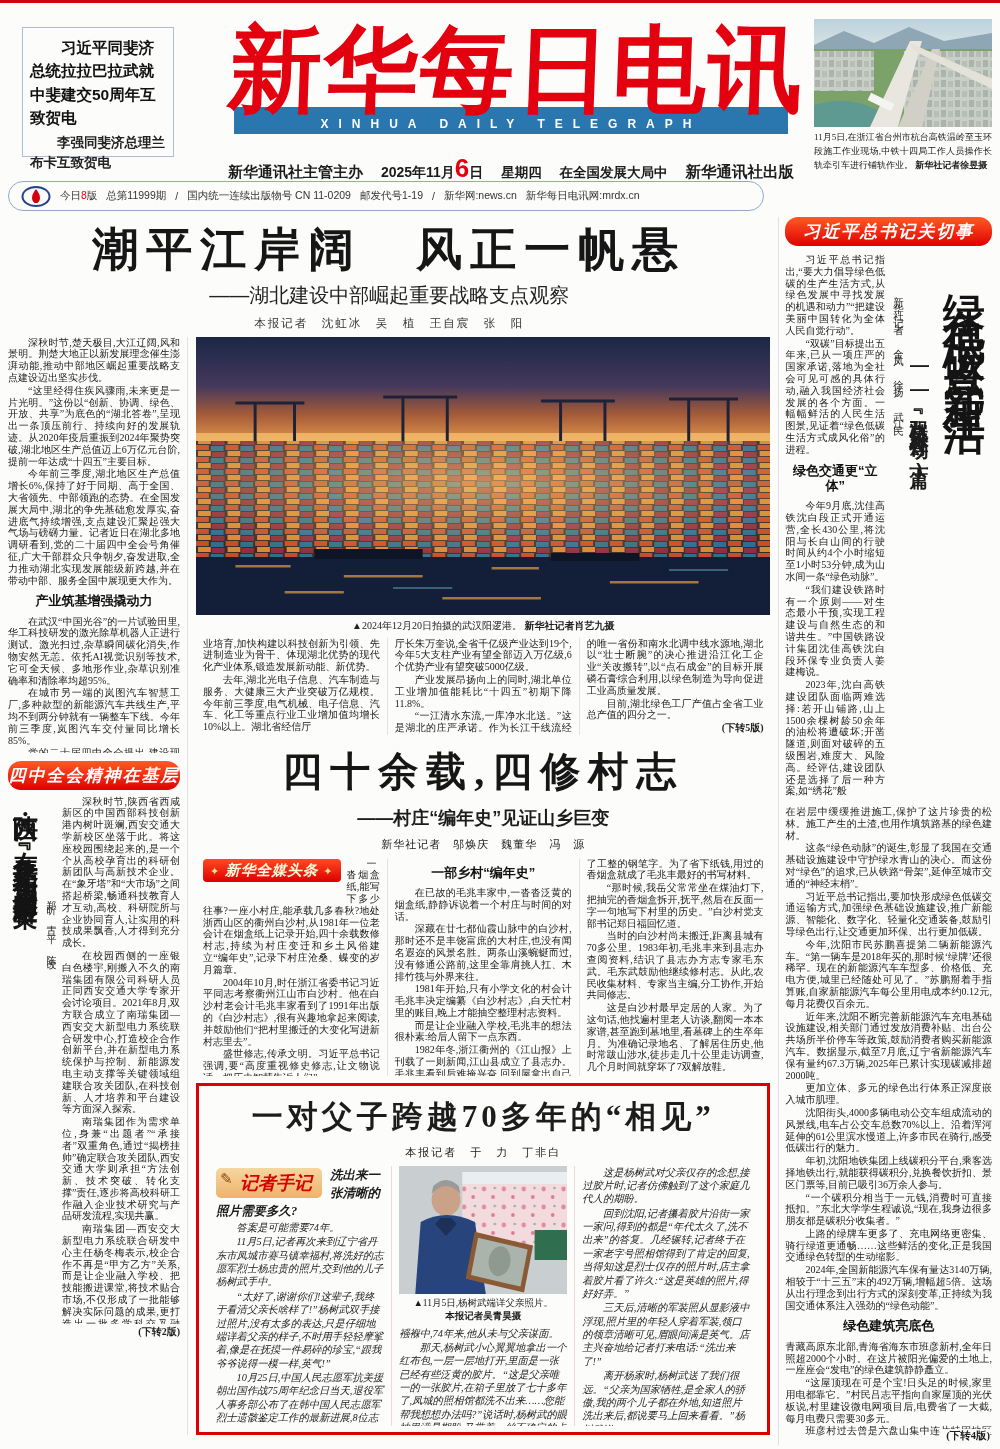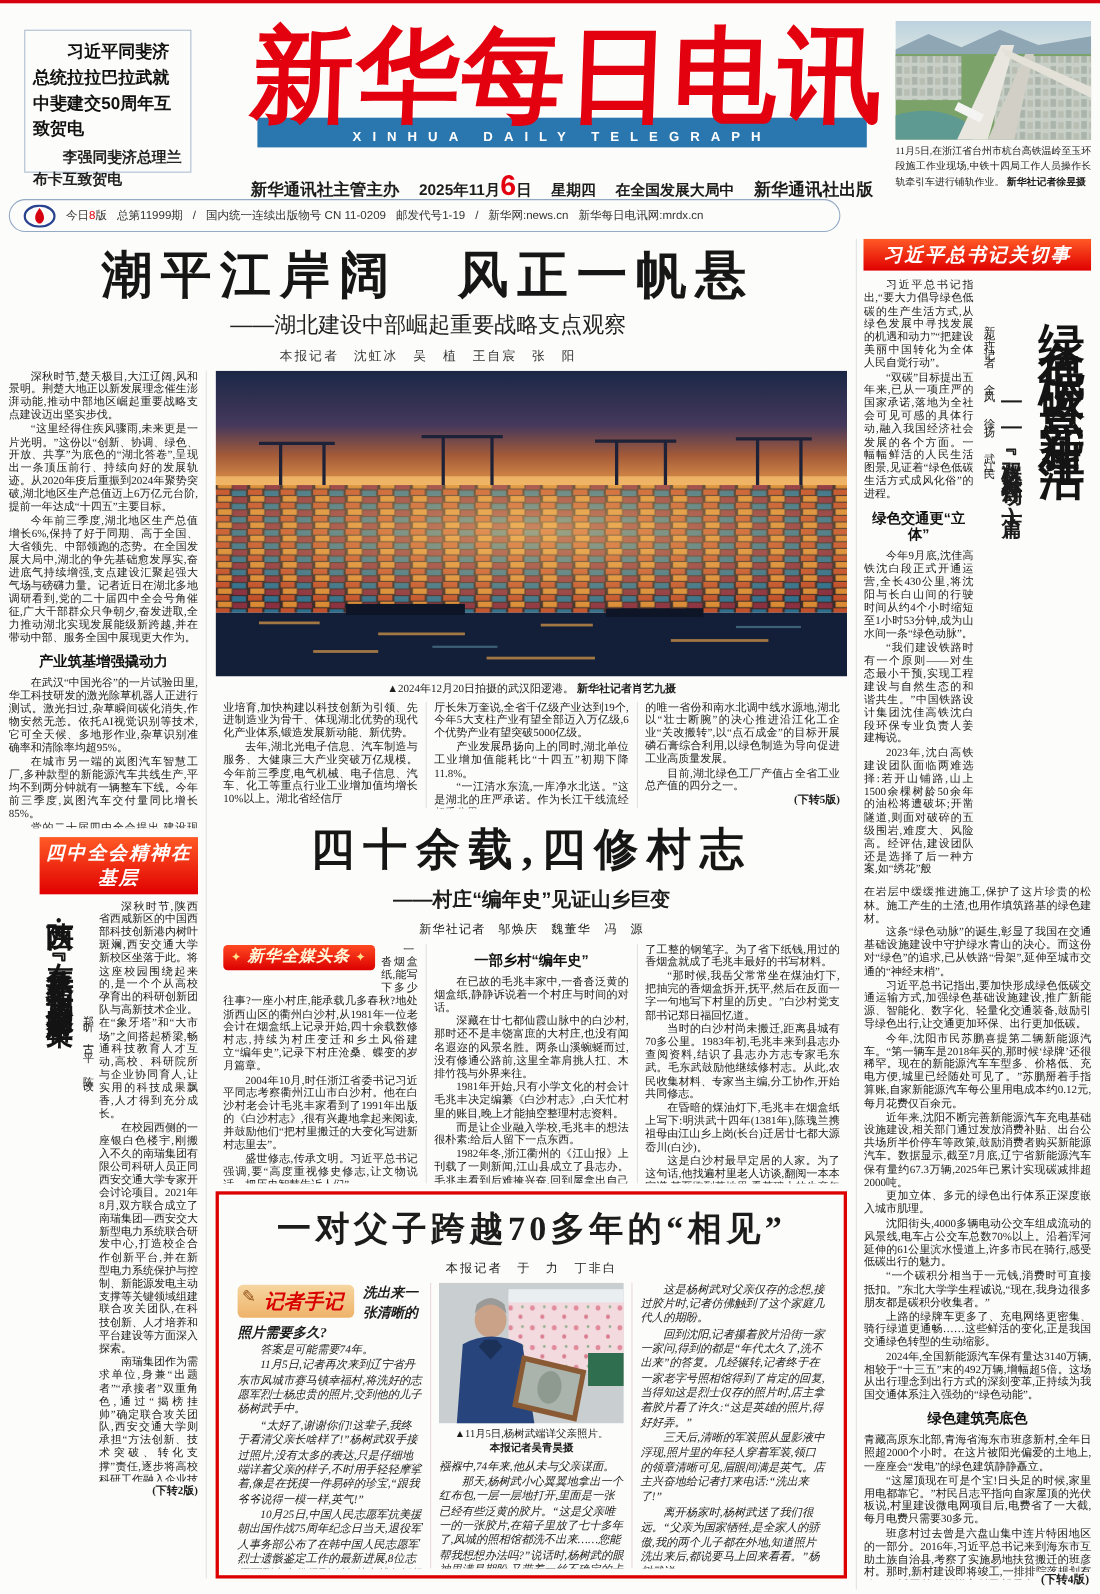--- a/index.html
+++ b/index.html
@@ -84,32 +84,32 @@
              border-radius:5px;padding:3px 10px 3px 24px;color:#d80000;font-weight:900;font-style:italic;
              font-family:"Liberation Sans","DejaVu Sans",sans-serif;font-size:18px;}
   .pencil{position:absolute;left:4px;top:2px;font-size:15px;color:#8a4a10;font-style:normal;}
   .fs-intro{font-size:12.5px !important;line-height:1.45 !important;text-indent:0 !important;font-weight:bold;}
   .fs-photo svg{display:block;width:100%;height:128px;}
   .fs-cap{margin:3px 0 4px;font-size:9.5px;text-align:center;font-style:normal;}
   .fs-cap b{font-family:"Liberation Sans","DejaVu Sans",sans-serif;display:block;}
   
   .banner{background:linear-gradient(180deg,#ff5a26,#e00000);color:#fff;text-align:center;
           font-family:"Liberation Sans","DejaVu Sans",sans-serif;font-weight:900;font-style:italic;
-          font-size:17px;letter-spacing:2px;padding:3px 0;border-radius:0;}
+          font-size:17px;letter-spacing:2px;padding:3px 0;border-radius:13px;}
   
   .gn-vsec{display:flex;height:548px;overflow:hidden;margin-top:8px;}
   .gn-text{flex:1;overflow:hidden;padding-right:3px;}
   .vtxt{writing-mode:vertical-rl;text-orientation:upright;}
   .gn-byline{font-size:10.5px;letter-spacing:7px;margin:34px 1px 0 3px;color:#222;}
   .gn-sub{font-size:19px;font-weight:bold;letter-spacing:3px;margin-top:100px;font-family:"Liberation Sans","DejaVu Sans",sans-serif;}
   .gn-head{font-size:42px;font-weight:900;letter-spacing:15px;margin:6px 0 0 4px;color:#141414;}
   .gn-full{height:630px;overflow:hidden;margin-top:4px;}
   .gn-jump{position:absolute;right:2px;bottom:2px;background:#fcfcfa;font-weight:bold;font-size:10.5px;padding-left:6px;}
   
-  .sx{margin-top:8px;margin-left:28px;}
+  .sx{margin-top:8px;}
   .sx-vsec{display:flex;height:528px;overflow:hidden;margin-top:6px;}
   .sx-head{font-size:25px;font-weight:900;letter-spacing:3px;line-height:1.2;color:#141414;margin-left:2px;}
   .sx-byline{font-size:10px;letter-spacing:5px;margin:96px 4px 0;color:#222;}
   .sx-text{flex:1;overflow:hidden;}
   .sx-full{margin-top:3px;}
 </style>
 </head>
 <body>
 
 <div class="page">
@@ -322,21 +322,20 @@
                     <p>1981年开始,只有小学文化的村会计毛兆丰决定编纂《白沙村志》,白天忙村里的账目,晚上才能抽空整理村志资料。</p>
                     <p>而是让企业融入学校,毛兆丰的想法很朴素:给后人留下一点东西。</p>
                     <p>1982年冬,浙江衢州的《江山报》上刊载了一则新闻,江山县成立了县志办。毛兆丰看到后难掩兴奋,回到屋拿出自己花了一年时间搜集整理的村民世系、历年经济收入等“村志”——竟是一摞烟盒纸。</p>
                   </div>
               </div>
               <div class="cont">
                 <div class="cont">
                     <p>了工整的钢笔字。为了省下纸钱,用过的香烟盒就成了毛兆丰最好的书写材料。</p>
                     <p>“那时候,我岳父常常坐在煤油灯下,把抽完的香烟盒拆开,抚平,然后在反面一字一句地写下村里的历史。”白沙村党支部书记郑日福回忆道。</p>
                     <p>当时的白沙村尚未搬迁,距离县城有70多公里。1983年初,毛兆丰来到县志办查阅资料,结识了县志办方志专家毛东武。毛东武鼓励他继续修村志。从此,农民收集材料、专家当主编,分工协作,开始共同修志。</p>
-                    <p>在昏暗的煤油灯下,毛兆丰在烟盒纸上写下:明洪武十四年(1381年),陈瑰兰携祖母由江山乡上岗(长台)迁居廿七都大源岙川(白沙)。</p>
                     <p>这是白沙村最早定居的人家。为了这句话,他找遍村里老人访谈,翻阅一本本家谱,甚至跑到墓地里,看墓碑上的生卒年月。为准确记录地名、了解居住历史,他时常跋山涉水,徒步走几十公里走访调查,几个月时间就穿坏了7双解放鞋。</p>
                   </div>
 
               </div>
             </div>
           </div>
 
           <div class="fs-box">
             <h2>一对父子跨越70多年的“相见”</h2>
             <div class="fs-by">本报记者　于　力　丁非白</div>
@@ -422,20 +421,21 @@
       </div>
       <div class="gn-full bodytext cont">
         <div class="cont">
             <p>在岩层中缓缓推进施工,保护了这片珍贵的松林。施工产生的土渣,也用作填筑路基的绿色建材。</p>
             <p>这条“绿色动脉”的诞生,彰显了我国在交通基础设施建设中守护绿水青山的决心。而这份对“绿色”的追求,已从铁路“骨架”,延伸至城市交通的“神经末梢”。</p>
             <p>习近平总书记指出,要加快形成绿色低碳交通运输方式,加强绿色基础设施建设,推广新能源、智能化、数字化、轻量化交通装备,鼓励引导绿色出行,让交通更加环保、出行更加低碳。</p>
             <p>今年,沈阳市民苏鹏喜提第二辆新能源汽车。“第一辆车是2018年买的,那时候‘绿牌’还很稀罕。现在的新能源汽车车型多、价格低、充电方便,城里已经随处可见了。”苏鹏掰着手指算账,自家新能源汽车每公里用电成本约0.12元,每月花费仅百余元。</p>
             <p>近年来,沈阳不断完善新能源汽车充电基础设施建设,相关部门通过发放消费补贴、出台公共场所半价停车等政策,鼓励消费者购买新能源汽车。数据显示,截至7月底,辽宁省新能源汽车保有量约67.3万辆,2025年已累计实现碳减排超2000吨。</p>
             <p>更加立体、多元的绿色出行体系正深度嵌入城市肌理。</p>
             <p>沈阳街头,4000多辆电动公交车组成流动的风景线,电车占公交车总数70%以上。沿着浑河延伸的61公里滨水慢道上,许多市民在骑行,感受低碳出行的魅力。</p>
+            <p>年初,沈阳地铁集团上线碳积分平台,乘客选择地铁出行,就能获得碳积分,兑换餐饮折扣、景区门票等,目前已吸引36万余人参与。</p>
             <p>“一个碳积分相当于一元钱,消费时可直接抵扣。”东北大学学生程诚说,“现在,我身边很多朋友都是碳积分收集者。”</p>
             <p>上路的绿牌车更多了、充电网络更密集、骑行绿道更通畅……这些鲜活的变化,正是我国交通绿色转型的生动缩影。</p>
             <p>2024年,全国新能源汽车保有量达3140万辆,相较于“十三五”末的492万辆,增幅超5倍。这场从出行理念到出行方式的深刻变革,正持续为我国交通体系注入强劲的“绿色动能”。</p>
           </div>
         <div class="subhead">绿色建筑亮底色</div>
         <div>
             <p>青藏高原东北部,青海省海东市班彦新村,全年日照超2000个小时。在这片被阳光偏爱的土地上,一座座会“发电”的绿色建筑静静矗立。</p>
             <p>“这屋顶现在可是个宝!日头足的时候,家里用电都靠它。”村民吕志平指向自家屋顶的光伏板说,村里建设微电网项目后,电费省了一大截,每月电费只需要30多元。</p>
             <p>班彦村过去曾是六盘山集中连片特困地区的一部分。2016年,习近平总书记来到海东市互助土族自治县,考察了实施易地扶贫搬迁的班彦村。那时,新村建设即将竣工,一排排院落规划有致。习近平总书记进入村民新居察看面积、结构、建筑质量。</p>
           </div>

